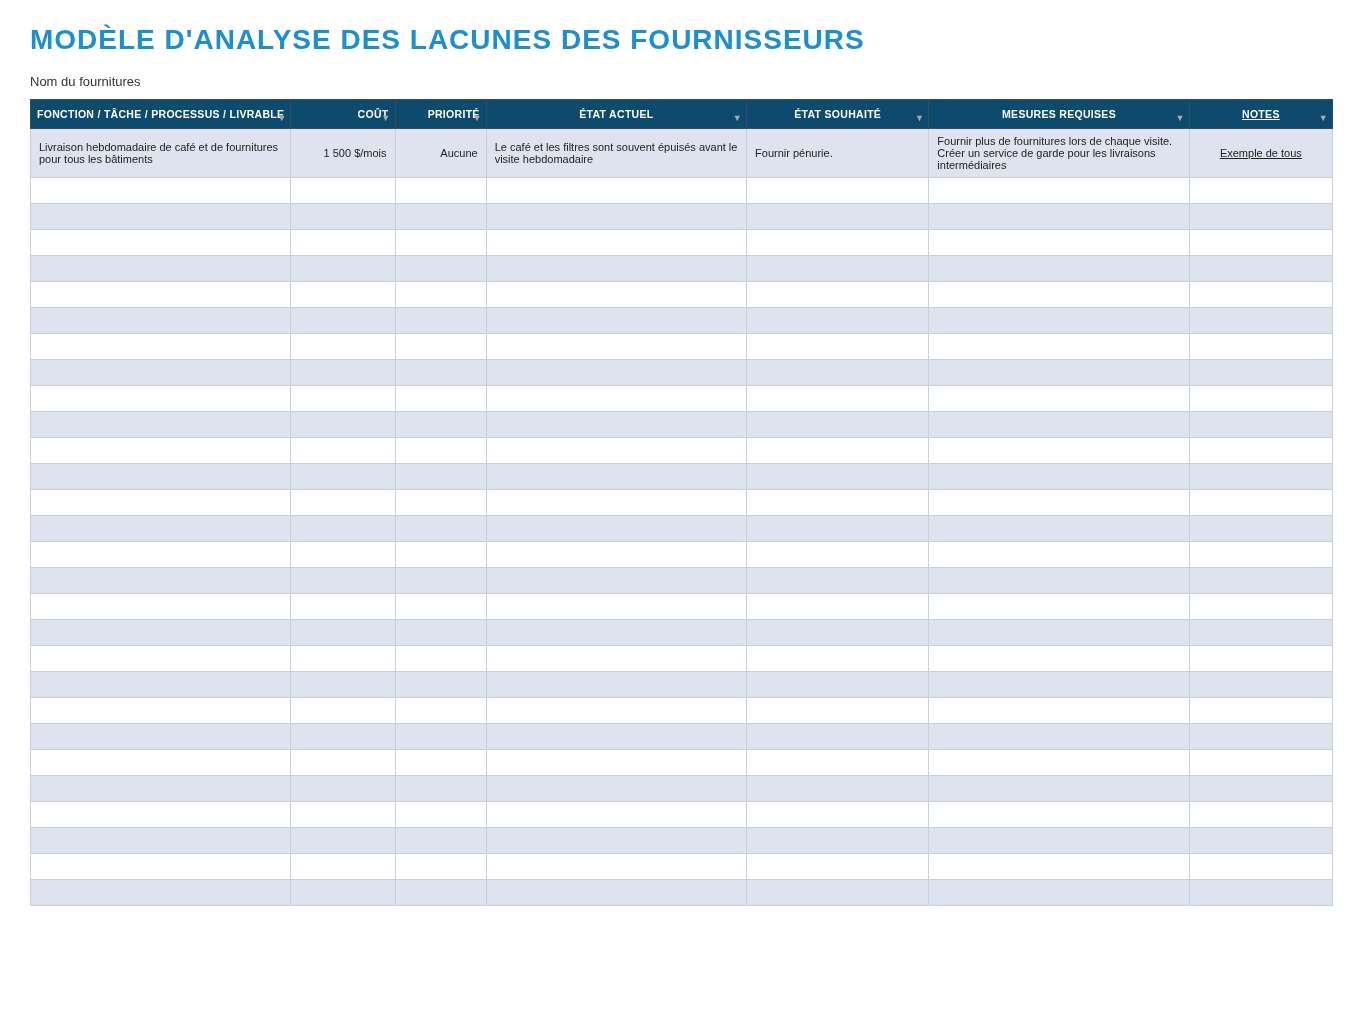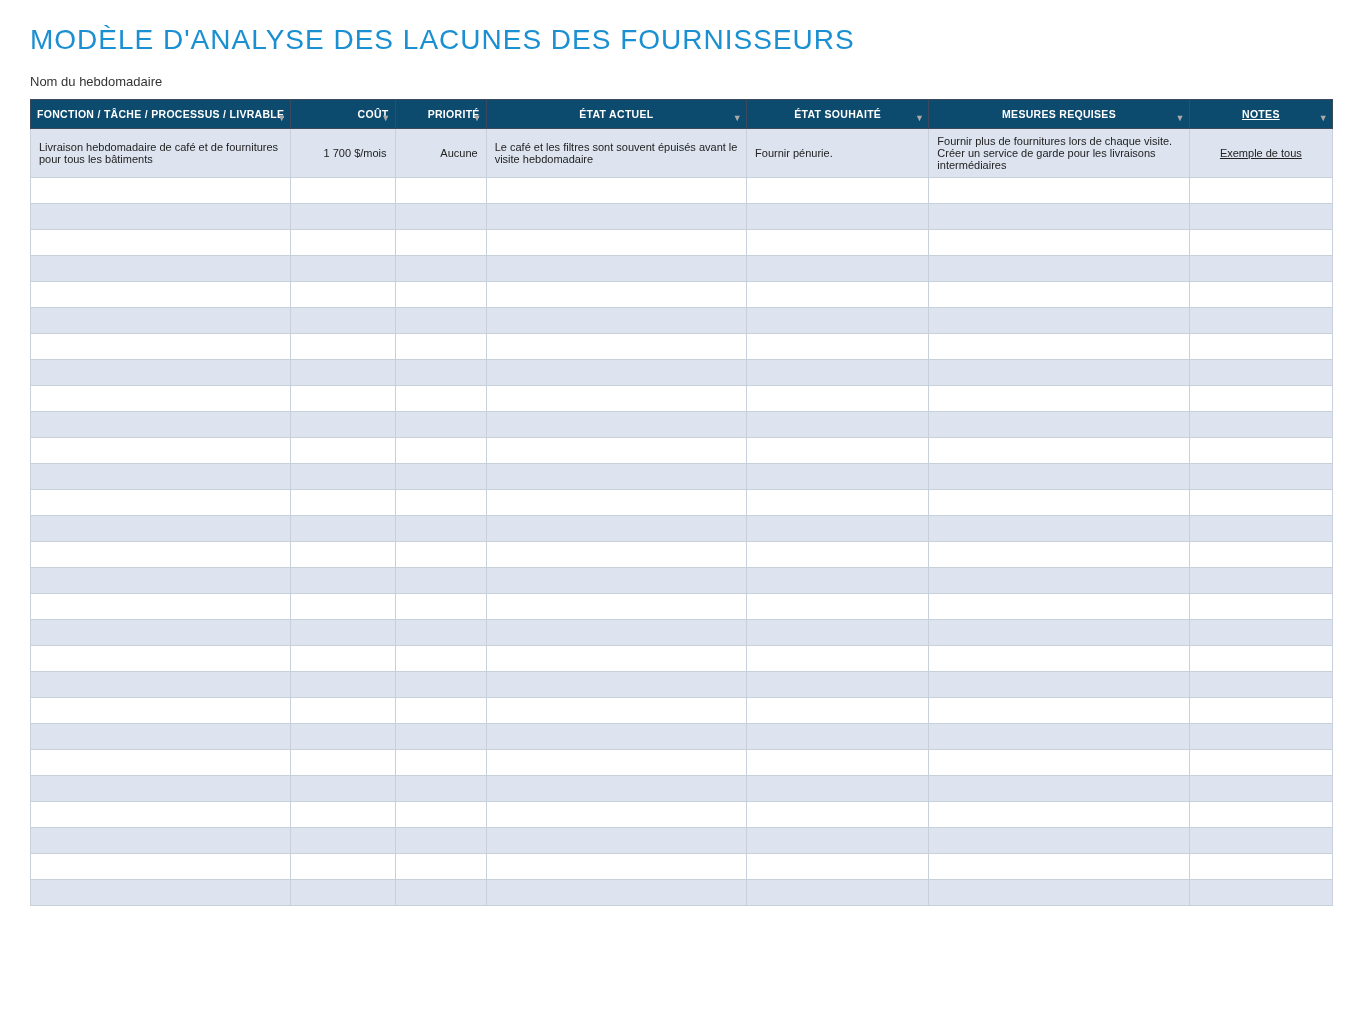--- a/index.html
+++ b/index.html
@@ -9,21 +9,21 @@
     }
     body {
       font-family: Arial, sans-serif;
       background: #ffffff;
       padding: 24px 30px;
       width: 1363px;
       min-height: 1025px;
     }
     .page-title {
       font-size: 28px;
-      font-weight: 400;
+      font-weight: 700;
       color: #1a8fd1;
       text-transform: uppercase;
       letter-spacing: 1px;
       margin-bottom: 18px;
     }
     .supplier-label {
       font-size: 13px;
       color: #333;
       margin-bottom: 10px;
     }
@@ -80,21 +80,21 @@
       vertical-align: middle;
     }
     .empty-row td {
       height: 26px;
     }
   </style>
 </head>
 <body>
 
 <h1 class="page-title">MODÈLE D'ANALYSE DES LACUNES DES FOURNISSEURS</h1>
-<div class="supplier-label">Nom du hebdomadaire</div>
+<div class="supplier-label">Nom du fournitures</div>
 
 <table>
   <thead>
     <tr>
       <th class="col-fonction">
         <span>FONCTION / TÂCHE / PROCESSUS / LIVRABLE</span>
         <span class="dropdown-arrow">▼</span>
       </th>
       <th class="col-cout">
         <span>COÛT</span>
@@ -118,21 +118,21 @@
       </th>
       <th class="col-notes">
         <span>NOTES</span>
         <span class="dropdown-arrow">▼</span>
       </th>
     </tr>
   </thead>
   <tbody id="table-body">
     <tr class="data-row-first">
       <td class="col-fonction">Livraison hebdomadaire de café et de fournitures pour tous les bâtiments</td>
-      <td class="col-cout">1 700 $/mois</td>
+      <td class="col-cout">1 500 $/mois</td>
       <td class="col-priorite">Aucune</td>
       <td class="col-etat-actuel">Le café et les filtres sont souvent épuisés avant le visite hebdomadaire</td>
       <td class="col-etat-souhaite">Fournir pénurie.</td>
       <td class="col-mesures" style="white-space: pre-line;">Fournir plus de fournitures lors de chaque visite.
 Créer un service de garde pour les livraisons intermédiaires</td>
       <td class="col-notes">Exemple de tous</td>
     </tr>
   <tr class="empty-row">
         <td></td>
         <td></td>

